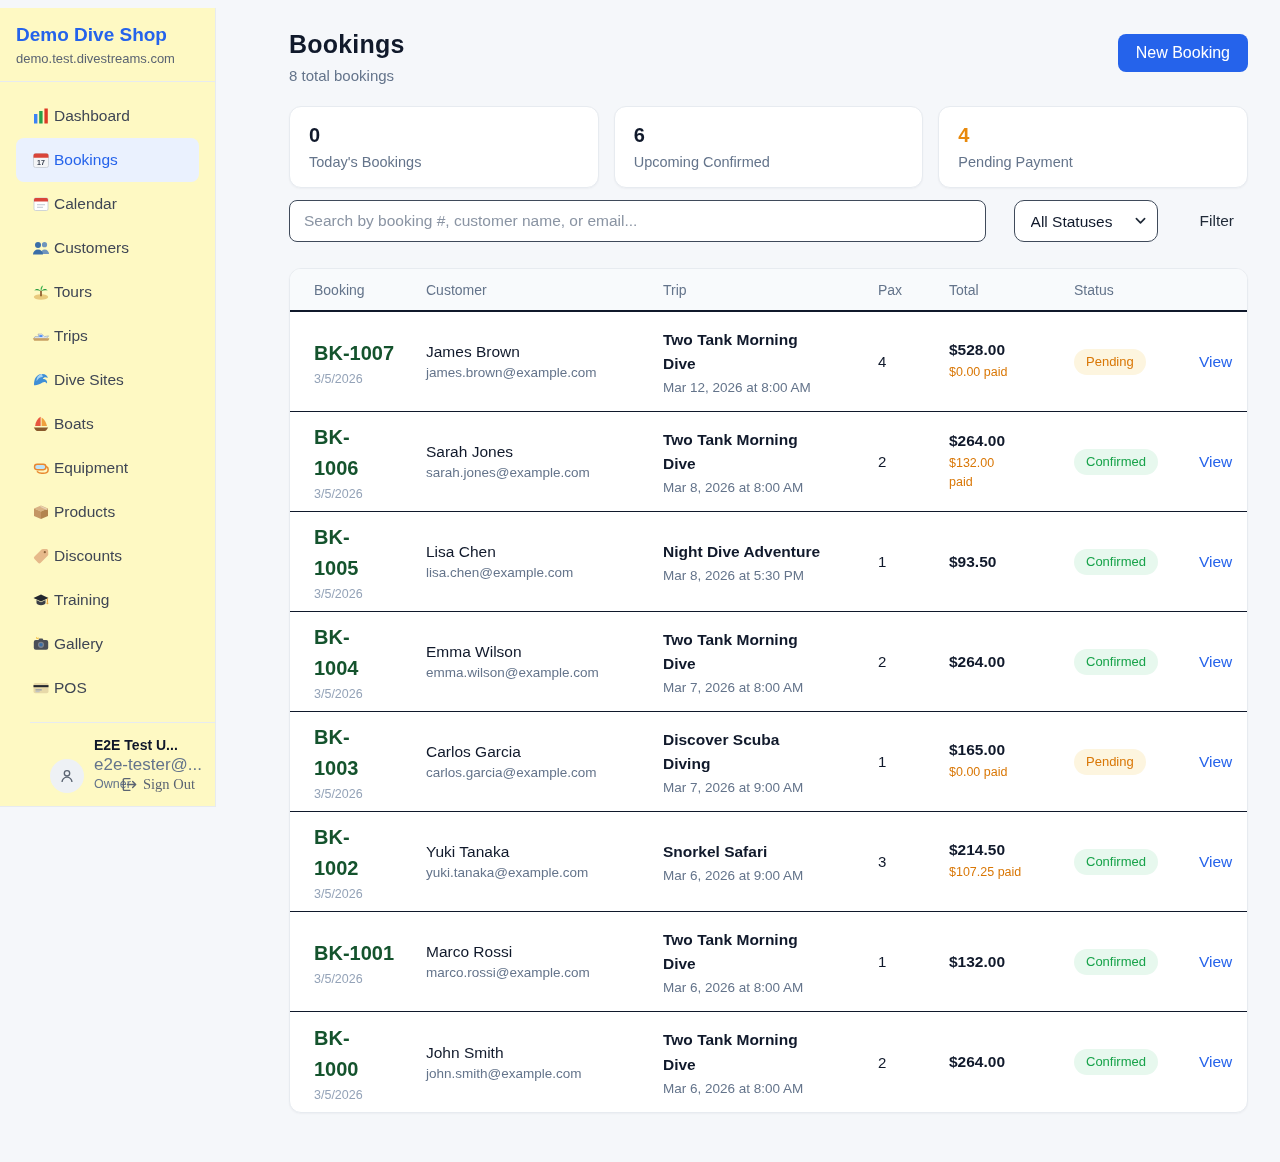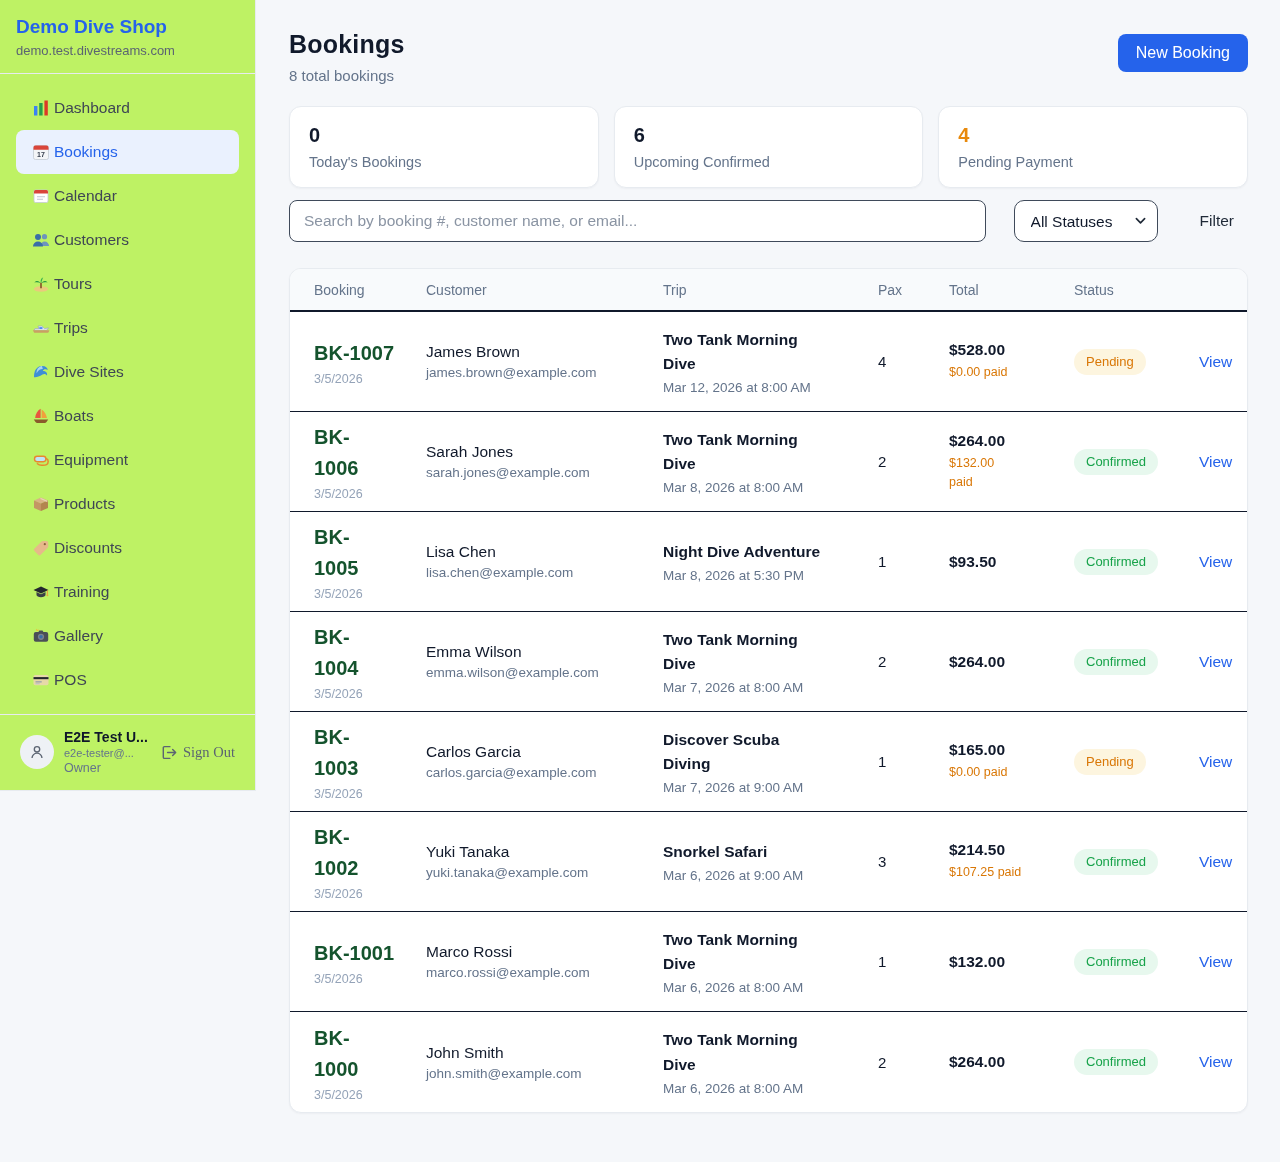--- a/index.html
+++ b/index.html
@@ -5,50 +5,50 @@
   * { margin:0; padding:0; box-sizing:border-box; }
   html,body { width:1280px; height:1162px; overflow:hidden; }
   body {
     font-family:"Liberation Sans", sans-serif;
     background:#f5f7fa;
     color:#0f172a;
     position:relative;
   }
   
   .sidebar {
-    position:absolute; top:0; left:0; width:256px;
-    background:#bef264;
+    position:absolute; top:8px; left:0; width:216px;
+    background:#fef9c3;
     border-right:1px solid #e7ebf0;
     border-bottom:1px solid #e7ebf0;
   }
   .shop-head { padding:16px 16px 15px; border-bottom:1px solid #e7ebf0; }
   .shop-name { color:#2563eb; font-size:19px; font-weight:bold; }
   .shop-domain { color:#5b6472; font-size:13px; margin-top:5px; }
   .nav { padding:12px 8px; }
   .nav-item {
     display:flex; align-items:center; gap:4px;
     height:44px; padding:0 16px; margin:0 8px;
     border-radius:8px; cursor:pointer;
     font-size:15.5px; color:#3f4654; text-decoration:none;
   }
   .nav-item.active { background:#eaf1fe; color:#2563eb; font-weight:500; }
   .nav-icon { width:18px; height:18px; display:inline-flex; flex:0 0 18px; }
   .nav-icon svg { width:18px; height:18px; }
   .user-box {
     border-top:1px solid #e7ebf0;
-    padding:13px 20px; display:flex; align-items:center;
+    padding:13px 20px; display:flex; align-items:flex-end;margin-left:30px;
   }
   .avatar {
     width:34px; height:34px; border-radius:50%;
     background:#eef1f5; display:flex; align-items:center; justify-content:center;
     flex:0 0 34px;
   }
   .user-info { margin-left:10px; line-height:1.3; min-width:0; }
   .user-name { font-size:14px; font-weight:bold; color:#0f172a; white-space:nowrap; }
-  .user-email { font-size:11px; color:#64748b; white-space:nowrap; }
+  .user-email { font-size:17px; color:#64748b; white-space:nowrap; }
   .user-role { font-size:12.5px; color:#64748b; }
   .signout {
     margin-left:auto; display:flex; align-items:center; gap:6px;
     color:#5b6472; font-size:14.5px; background:none; border:none; cursor:pointer;
     font-family:Liberation Serif, serif; white-space:nowrap;
   }
   
   .main { margin-left:257px; padding:30px 32px 0; }
   .page-head { display:flex; justify-content:space-between; align-items:flex-start; }
   .page-title { font-size:25px; font-weight:bold; color:#10192b; letter-spacing:.2px; }

